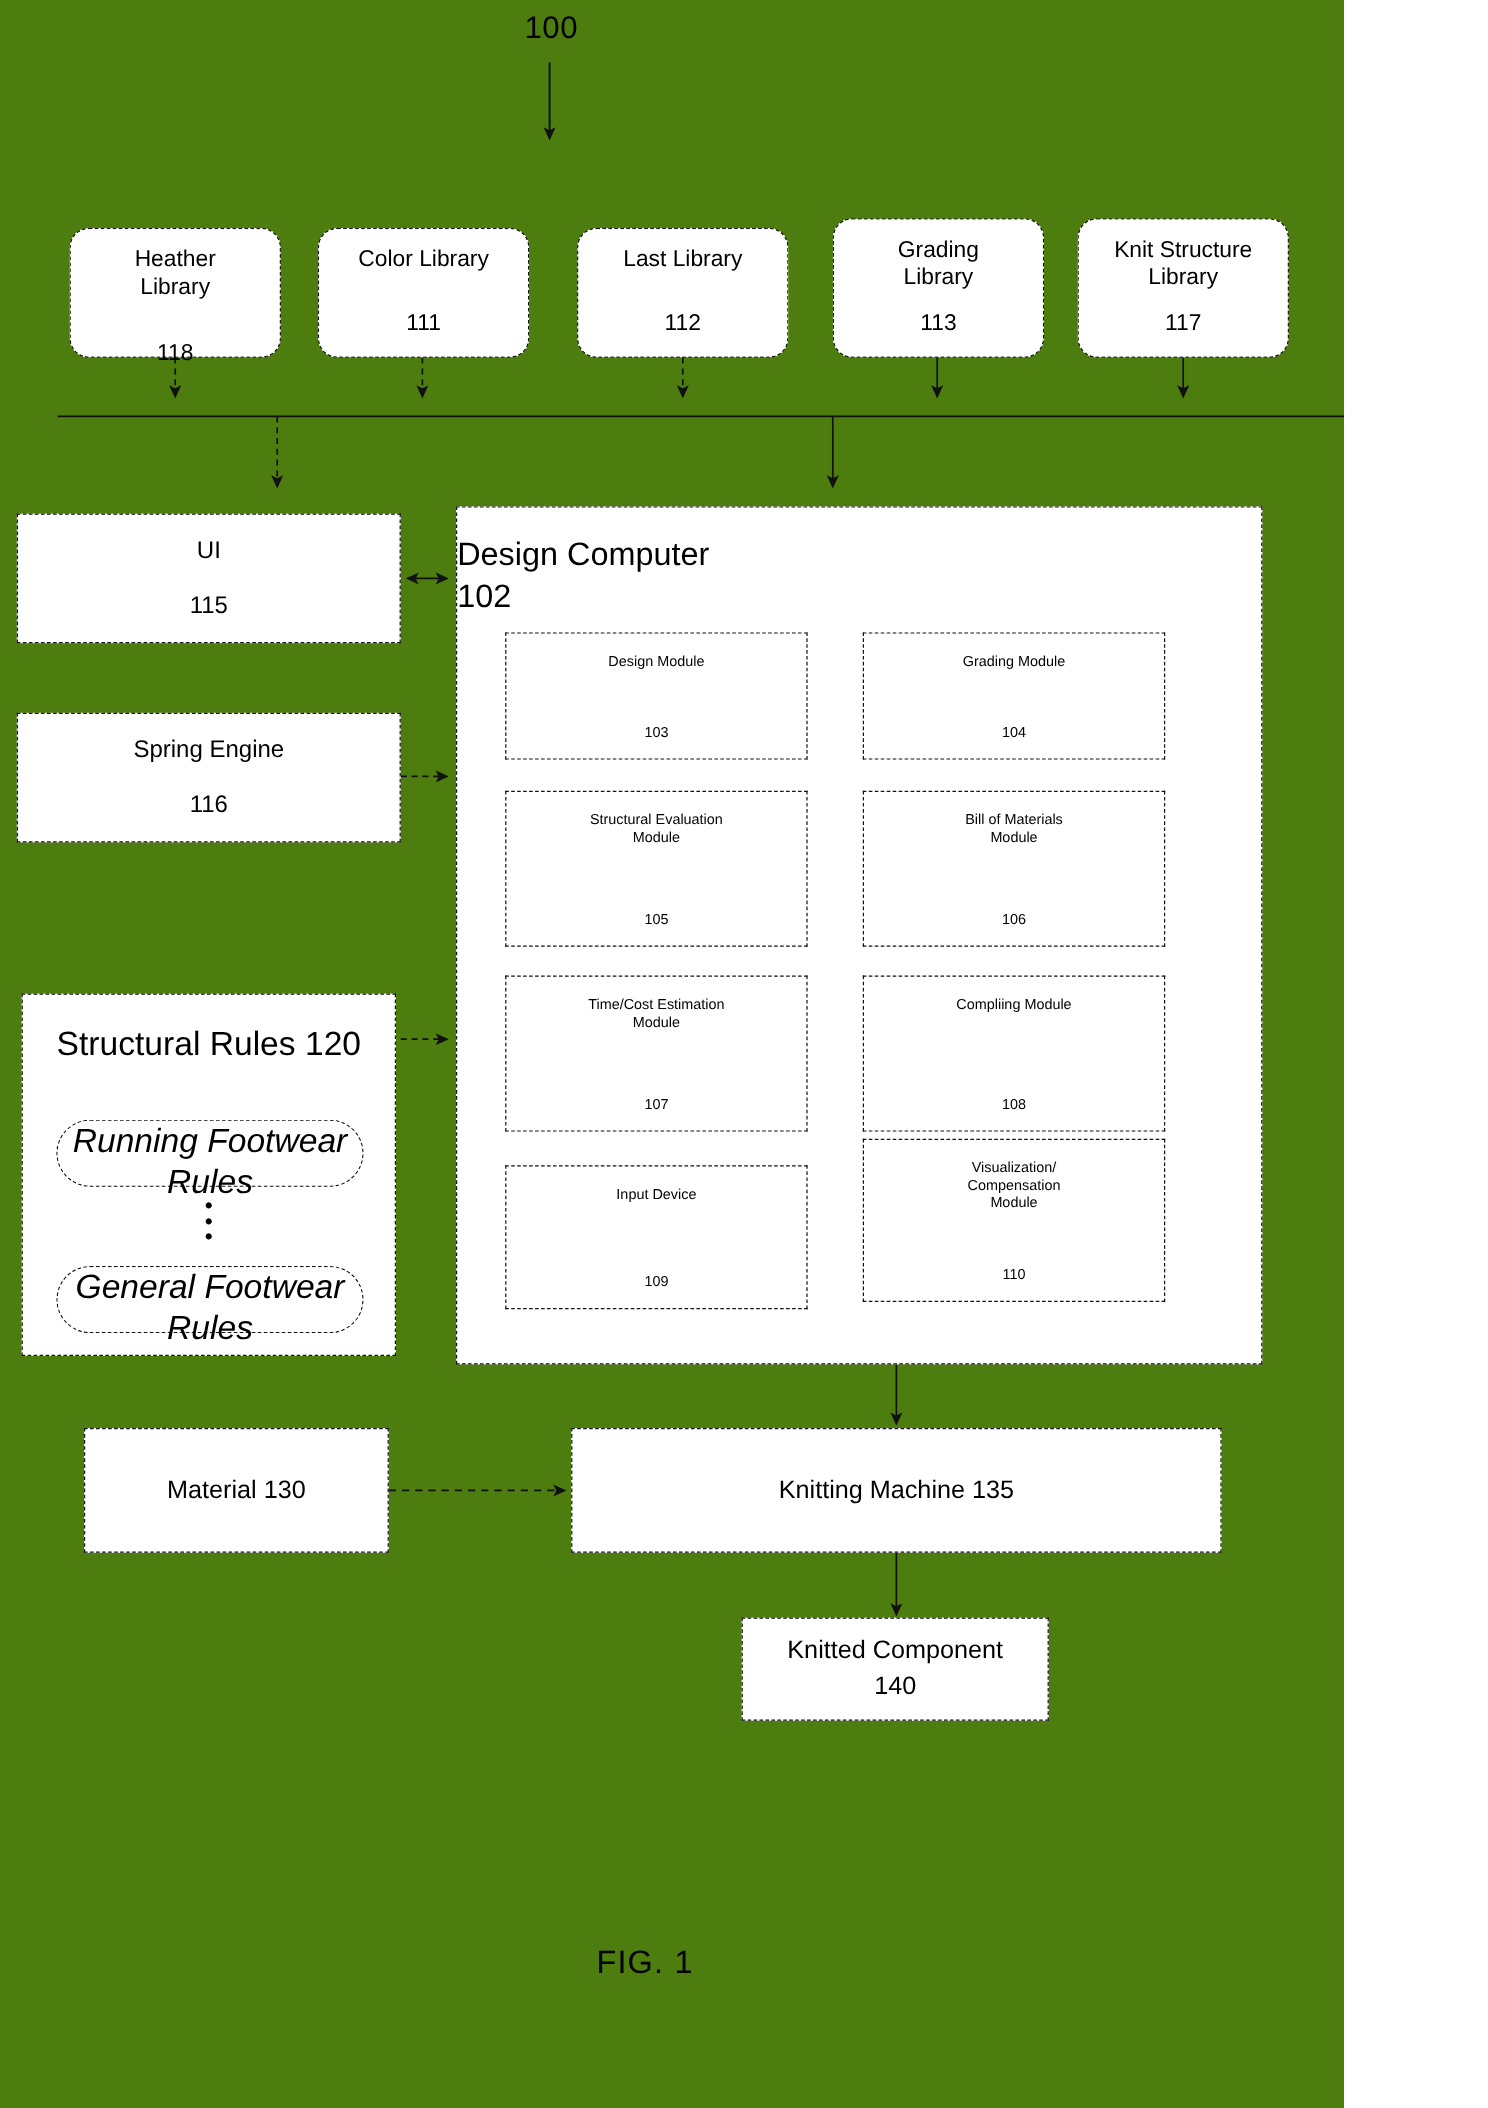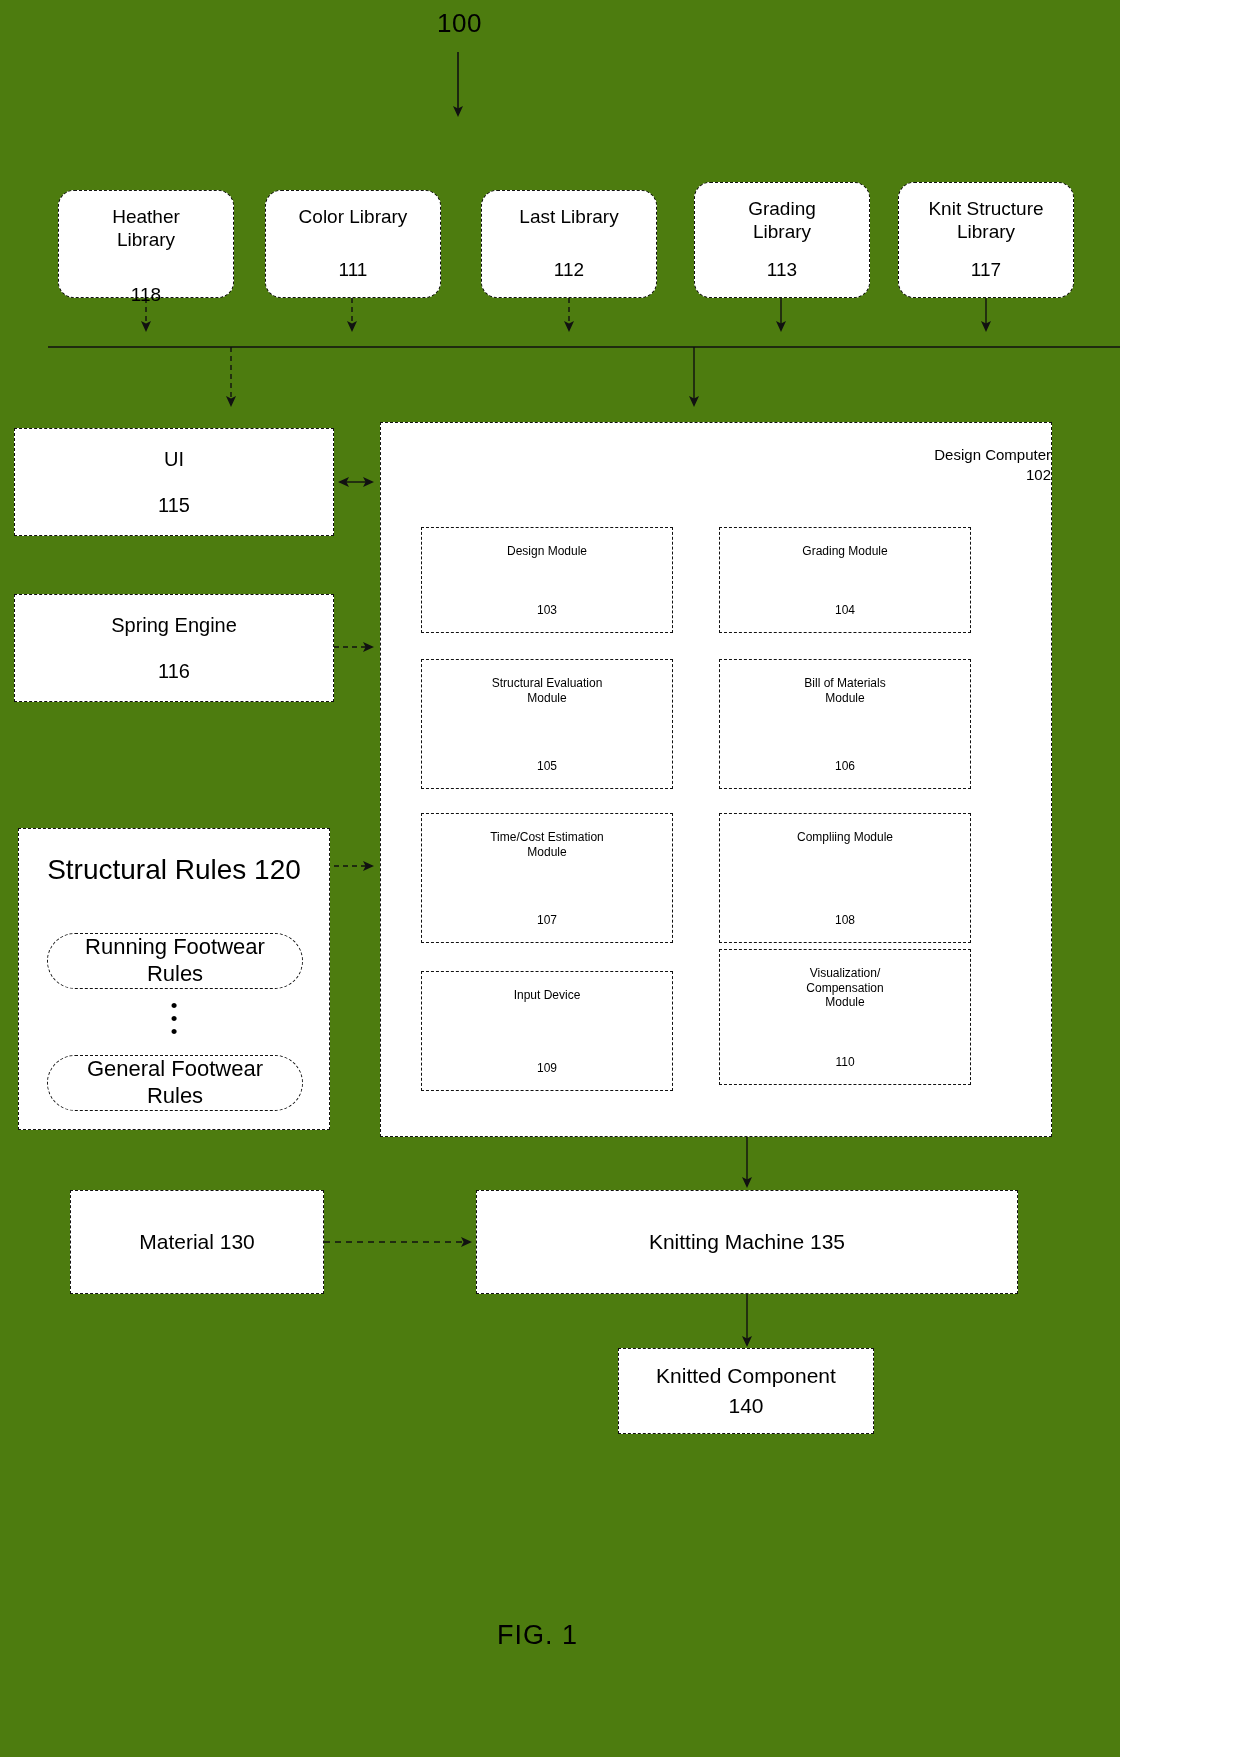--- a/index.html
+++ b/index.html
@@ -91,33 +91,34 @@
   .module-box {
     font-size: 12px;
     padding-top: 16px;
   }
   .module-box .num {
     margin-top: auto;
     margin-bottom: 14px;
   }
   .dc-title {
     position: absolute;
-    text-align: right;
-    font-size: 15px;
+    text-align: left;
+    font-size: 27px;
     line-height: 1.3;
   }
   .rules-title {
     position: absolute;
     font-size: 28px;
     text-align: center;
     width: 100%;
   }
   .rule-pill {
-    font-size: 22px;
+    font-size: 28px;
     justify-content: flex-start;
+    font-style: italic;
   }
   .flat-box {
     font-size: 21px;
     justify-content: center;
   }
   .flat-box .num {
     margin-top: 4px;
   }
   .vdots {
     position: absolute;

